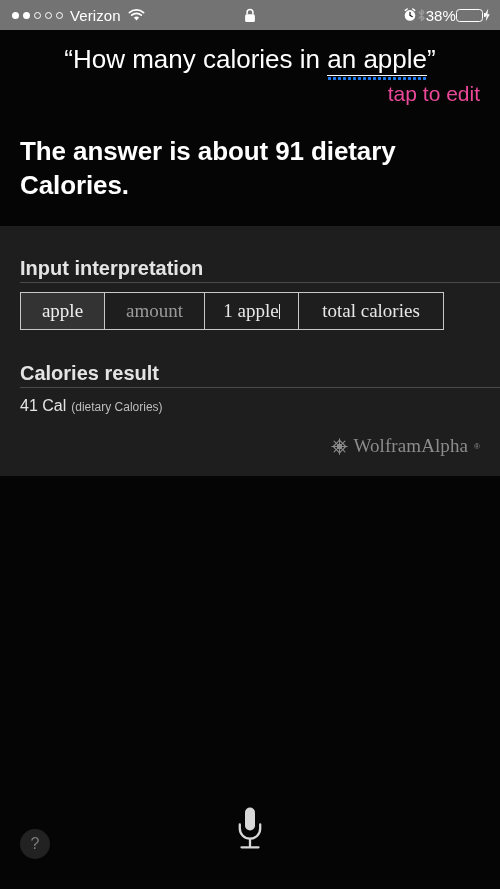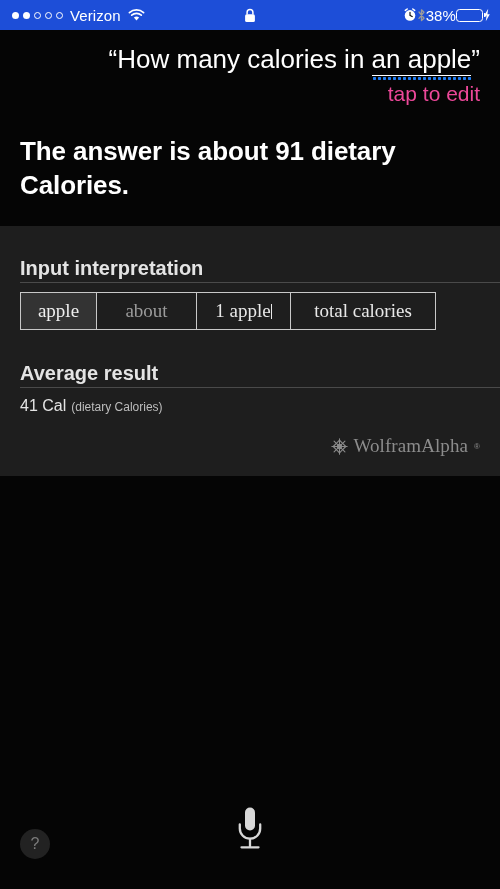--- a/index.html
+++ b/index.html
@@ -21,21 +21,21 @@
     background: #050505;
     overflow: hidden;
   }
 
   
   .statusbar {
     position: absolute;
     top: 0; left: 0;
     width: 500px;
     height: 30px;
-    background: #1d4ed8;
+    background: #737373;
     display: flex;
     align-items: center;
     color: #ffffff;
     font-size: 15px;
     letter-spacing: 0.1px;
   }
   .sb-left {
     position: absolute;
     left: 12px;
     display: flex;
@@ -86,21 +86,21 @@
     background: #f8c323;
     border-radius: 1.6px;
   }
 
   
   .query {
     position: absolute;
     top: 42px;
     left: 20px;
     right: 20px;
-    text-align: right;
+    text-align: center;
     color: #ffffff;
     font-size: 26px;
     line-height: 34px;
     font-weight: 300;
   }
   .query .editable {
     border-bottom: 1.5px solid #ffffff;
     padding-bottom: 1px;
     position: relative;
   }
@@ -323,36 +323,36 @@
   <div class="tap-to-edit">tap to edit</div>
 
   <div class="answer">The answer is about 91 dietary Calories.</div>
 
   <div class="card">
 
     <div class="section-title" id="title-input">Input interpretation</div>
     <div class="rule" id="rule-input"></div>
 
     <div class="wtable">
-      <div class="wcell highlight" style="width:76px;text-align:right;">
+      <div class="wcell highlight" style="width:84px;text-align:right;">
         <span>apple</span>
       </div>
       <div class="wcell dim" style="width:100px;">
-        <span>about</span>
+        <span>amount</span>
       </div>
       <div class="wcell caret" style="width:94px;">
         <span>1 apple</span>
           <span class="caret-bar"></span>
       </div>
       <div class="wcell" style="width:144px;">
         <span>total calories</span>
       </div>
     </div>
 
-    <div class="section-title" id="title-avg">Average result</div>
+    <div class="section-title" id="title-avg">Calories result</div>
     <div class="rule" id="rule-avg"></div>
 
     <div class="avg-result">
       <span>41 Cal</span><span class="unit">(dietary Calories)</span>
     </div>
 
     <div class="wa-logo">
       <span style="display:flex;align-items:center;">
         <svg width="17" height="17" viewBox="0 0 20 20">
           <g stroke="#8c8c8c" stroke-width="1.25" stroke-linecap="round">

